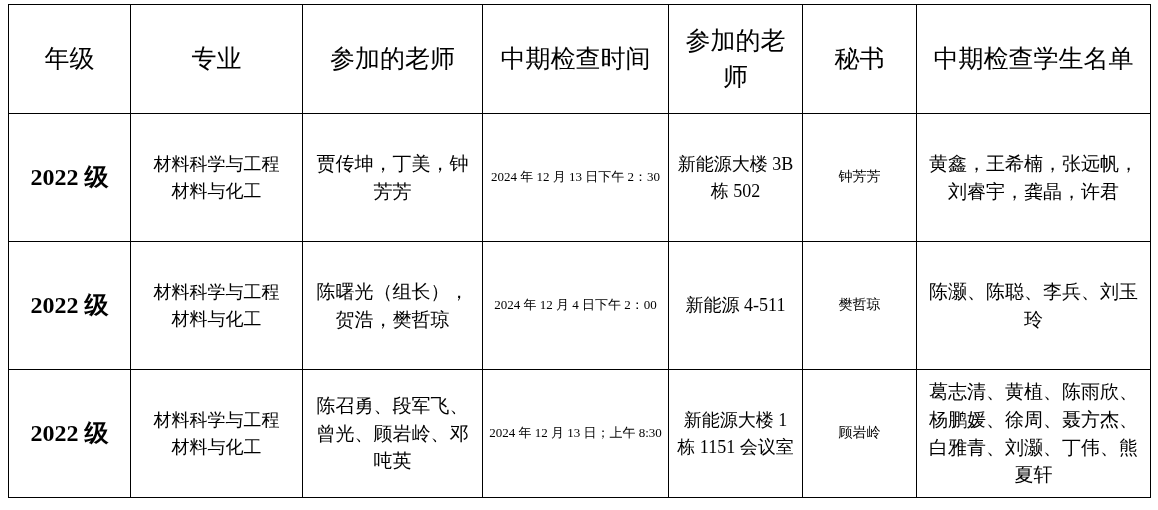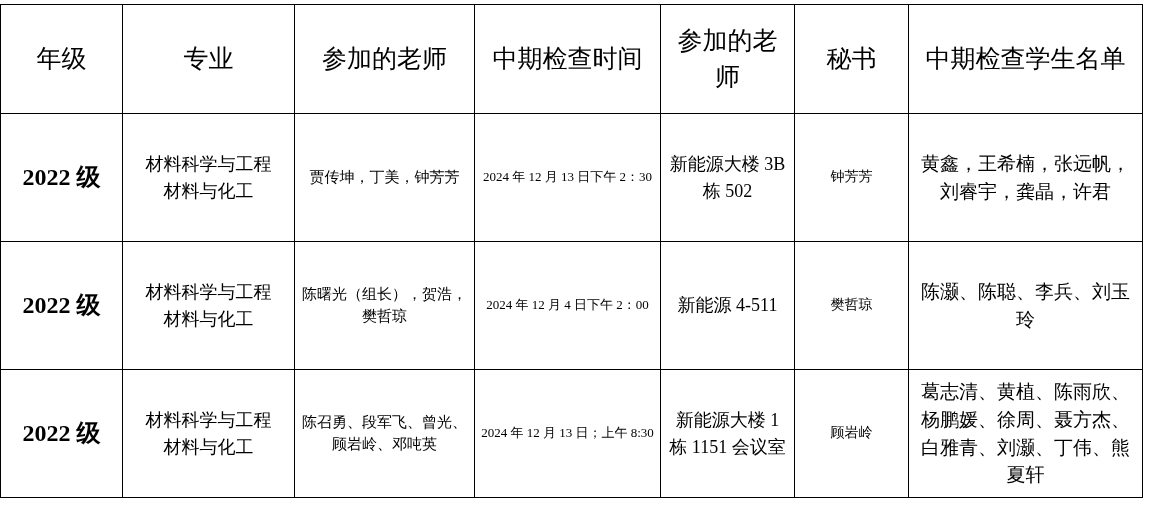--- a/index.html
+++ b/index.html
@@ -12,21 +12,21 @@
     height: 510px;
     font-family: "Liberation Serif", "DejaVu Serif", serif;
     color: #000000;
     overflow: hidden;
   }
   .page {
     position: relative;
     width: 1158px;
     height: 510px;
     box-sizing: border-box;
-    padding: 4px 8px 0 0;
+    padding: 4px 8px 0 8px;
   }
   table.sched {
     border-collapse: collapse;
     width: 1142px;
     table-layout: fixed;
     margin: 0;
   }
   table.sched th,
   table.sched td {
     border: 1px solid #000000;
@@ -54,21 +54,21 @@
   col.c0 { width: 122px; }
   col.c1 { width: 172px; }
   col.c2 { width: 180px; }
   col.c3 { width: 186px; }
   col.c4 { width: 134px; }
   col.c5 { width: 114px; }
   col.c6 { width: 234px; }
 
   td.cell-grade { font-size: 24px; font-weight: bold; }
   td.cell-major { font-size: 18px; line-height: 1.5; margin-left: 40px; }
-  td.cell-teachers { font-size: 15px; line-height: 1.6; }
+  td.cell-teachers { font-size: 19px; line-height: 1.6; }
   td.cell-time { font-size: 13px; line-height: 1.6; }
   td.cell-place { font-size: 18px; line-height: 1.6; margin-left: 21px; }
   td.cell-secretary { font-size: 14px; }
   td.cell-students { font-size: 19px; line-height: 1.6; margin-left: 36px; }
 </style>
 </head>
 <body>
 
 <div class="page">
   <table class="sched">

